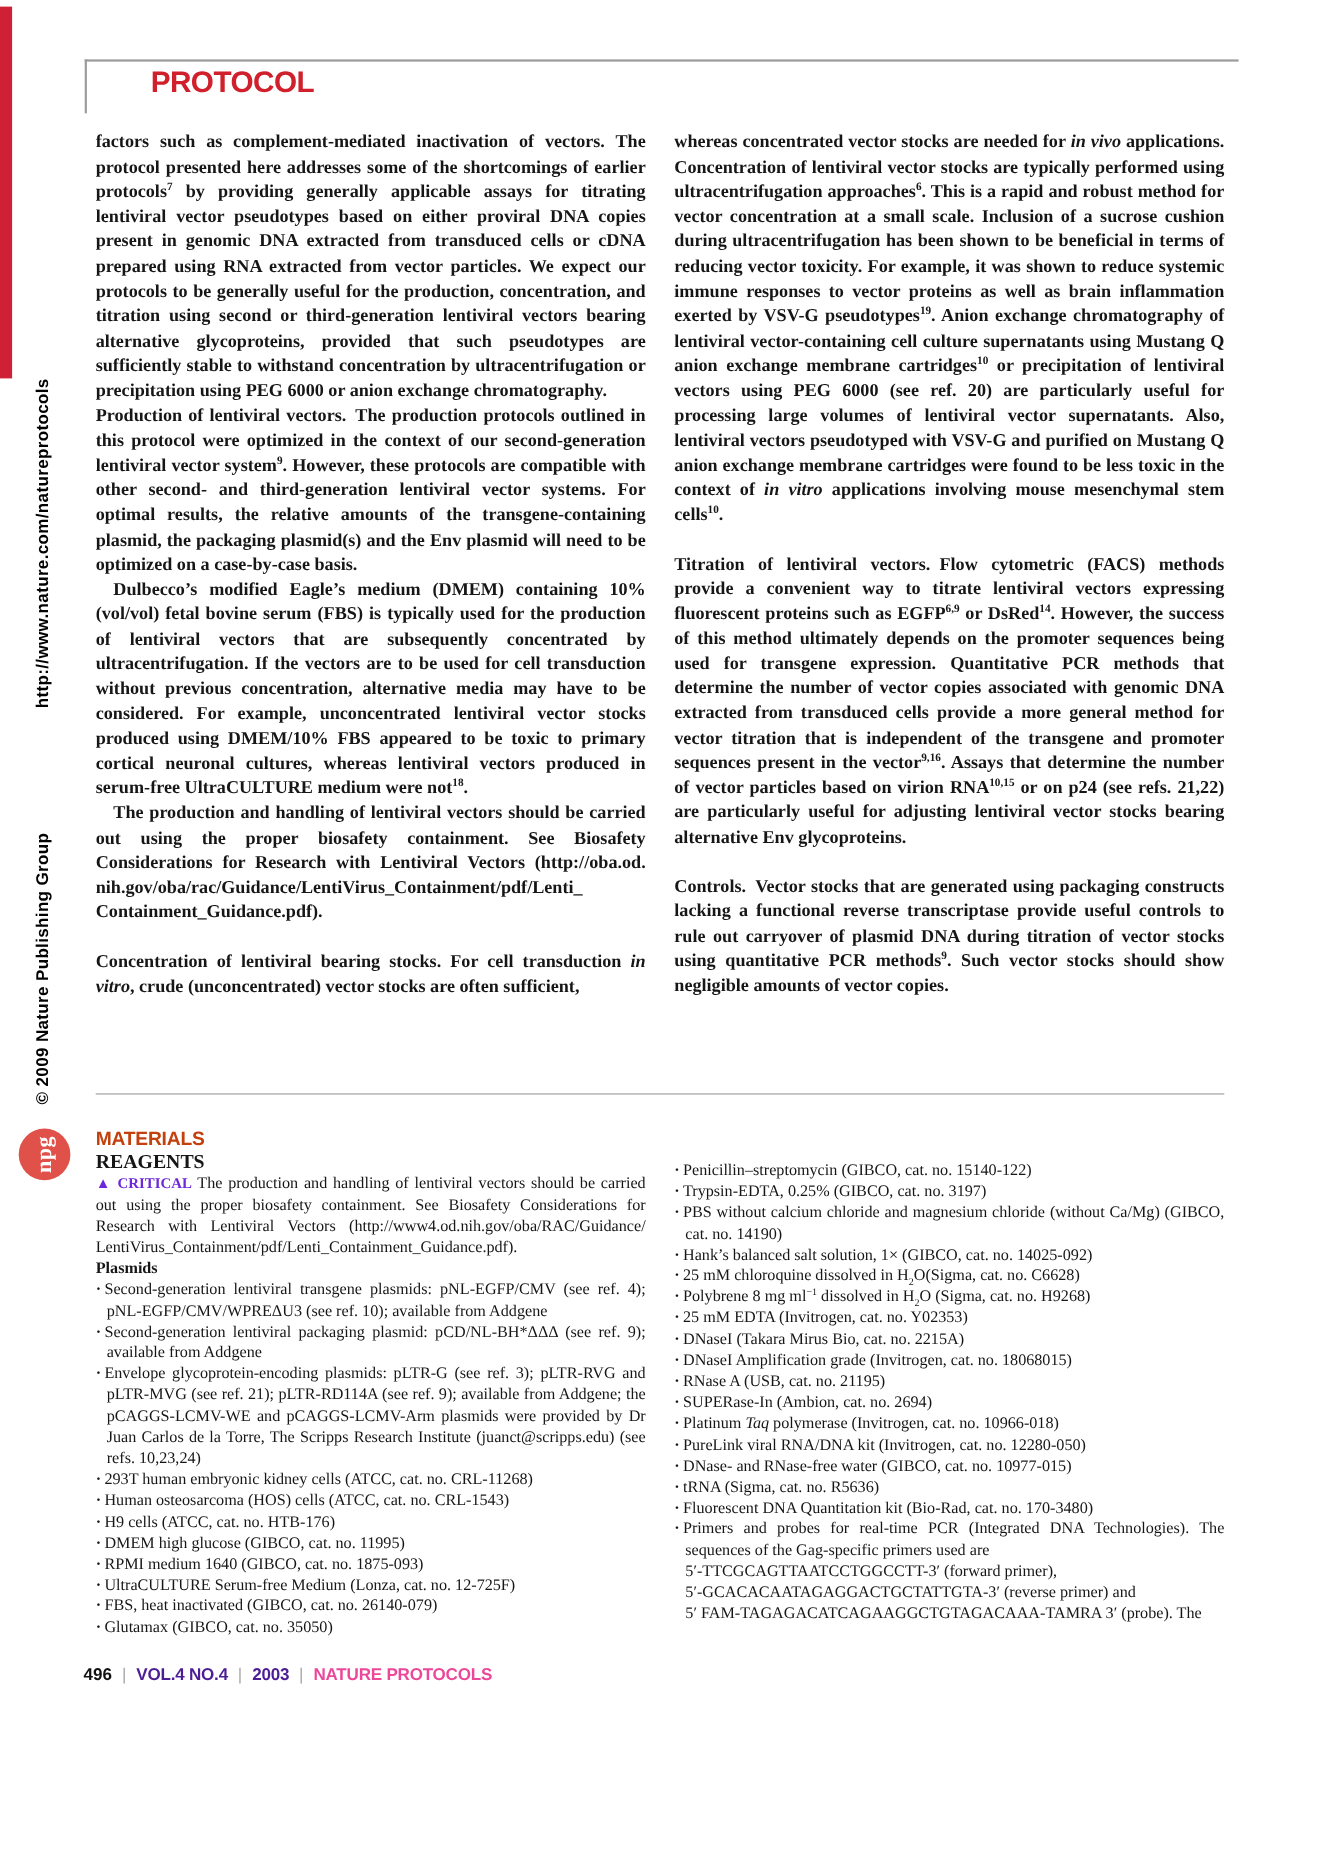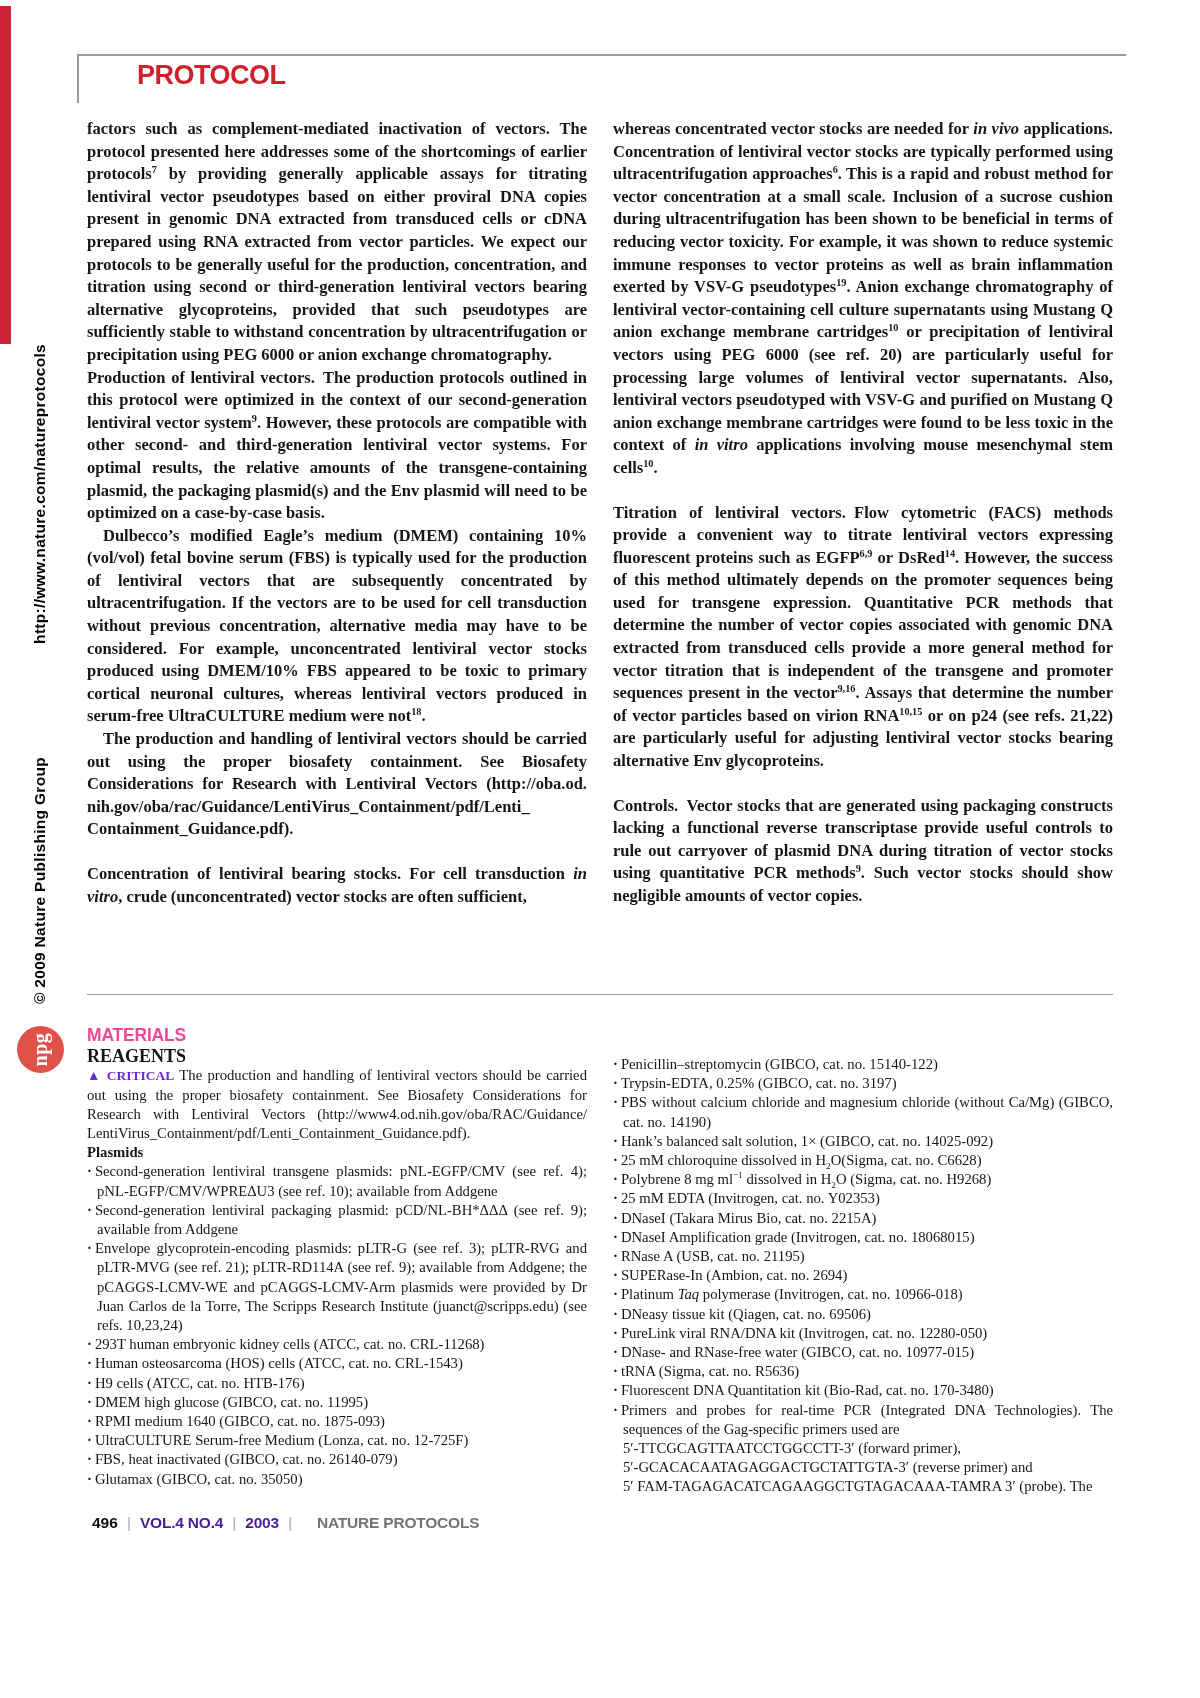--- a/index.html
+++ b/index.html
@@ -37,35 +37,35 @@
   sub{font-size:62%;line-height:0;}
 
   .mid-rule{position:absolute;left:87px;top:994px;width:1026px;border-top:1.5px solid #9a9a9a;}
 
   
   .materials{position:absolute;left:87px;top:1026px;width:1026px;display:flex;gap:26px;
         font-size:14.7px;line-height:19.2px;}
   .mcol{width:500px;text-align:justify;}
   .mcol.right{padding-top:29px;}
   .materials-heading{font-family:"Liberation Sans",sans-serif;font-weight:bold;
-        font-size:17.5px;letter-spacing:-.2px;color:#ec4899;margin-bottom:2px;}
+        font-size:17.5px;letter-spacing:-.2px;color:#c2410c;margin-bottom:2px;}
   .reagents-heading{font-weight:bold;font-size:18px;}
   .critical{overflow-wrap:break-word;}
   .critical .marker{font-family:Liberation Serif, serif;font-weight:bold;
         font-size:13.5px;color:#6d28d9;}
   .plasmids-heading{font-weight:bold;}
   .bullet{padding-left:10px;text-indent:-10px;overflow-wrap:break-word;}
   .bullet .dot{font-weight:bold;margin-right:3px;}
 
   
-  .footer{position:absolute;left:92px;top:1514px;display:flex;align-items:baseline;gap:9px;
+  .footer{position:absolute;left:76px;top:1514px;display:flex;align-items:baseline;gap:9px;
         font-family:"Liberation Sans",sans-serif;font-weight:bold;font-size:15.5px;color:#111;}
   .footer .sep{color:#a9a9a9;font-weight:normal;}
   .footer .vol,.footer .year{color:#4c1d95;letter-spacing:-.2px;}
-  .footer .journal{color:#737373;letter-spacing:-.2px;margin-left:16px;}
+  .footer .journal{color:#ec4899;letter-spacing:-.2px;}
 </style>
 </head>
 <body>
 
 <div class="page">
 
   <div class="edge-bar"></div>
 
   <div class="sidebar-rot">
     <span>© 2009 Nature Publishing Group</span>
@@ -127,21 +127,20 @@
           <div class="bullet"><span class="dot">·</span>PBS without calcium chloride and magnesium chloride (without Ca/Mg) (GIBCO, cat. no. 14190)</div>
           <div class="bullet"><span class="dot">·</span>Hank’s balanced salt solution, 1× (GIBCO, cat. no. 14025-092)</div>
           <div class="bullet"><span class="dot">·</span>25 mM chloroquine dissolved in H<sub>2</sub>O(Sigma, cat. no. C6628)</div>
           <div class="bullet"><span class="dot">·</span>Polybrene 8 mg ml<sup>−1</sup> dissolved in H<sub>2</sub>O (Sigma, cat. no. H9268)</div>
           <div class="bullet"><span class="dot">·</span>25 mM EDTA (Invitrogen, cat. no. Y02353)</div>
           <div class="bullet"><span class="dot">·</span>DNaseI (Takara Mirus Bio, cat. no. 2215A)</div>
           <div class="bullet"><span class="dot">·</span>DNaseI Amplification grade (Invitrogen, cat. no. 18068015)</div>
           <div class="bullet"><span class="dot">·</span>RNase A (USB, cat. no. 21195)</div>
           <div class="bullet"><span class="dot">·</span>SUPERase-In (Ambion, cat. no. 2694)</div>
           <div class="bullet"><span class="dot">·</span>Platinum <i>Taq</i> polymerase (Invitrogen, cat. no. 10966-018)</div>
-          <div class="bullet"><span class="dot">·</span>DNeasy tissue kit (Qiagen, cat. no. 69506)</div>
           <div class="bullet"><span class="dot">·</span>PureLink viral RNA/DNA kit (Invitrogen, cat. no. 12280-050)</div>
           <div class="bullet"><span class="dot">·</span>DNase- and RNase-free water (GIBCO, cat. no. 10977-015)</div>
           <div class="bullet"><span class="dot">·</span>tRNA (Sigma, cat. no. R5636)</div>
           <div class="bullet"><span class="dot">·</span>Fluorescent DNA Quantitation kit (Bio-Rad, cat. no. 170-3480)</div>
           <div class="bullet"><span class="dot">·</span>Primers and probes for real-time PCR (Integrated DNA Technologies). The sequences of the Gag-specific primers used are<br>5′-TTCGCAGTTAATCCTGGCCTT-3′ (forward primer),<br>5′-GCACACAATAGAGGACTGCTATTGTA-3′ (reverse primer) and<br>5′ FAM-TAGAGACATCAGAAGGCTGTAGACAAA-TAMRA 3′ (probe). The</div>
         </div>
     </div>
   </div>
 
   <div class="footer">

